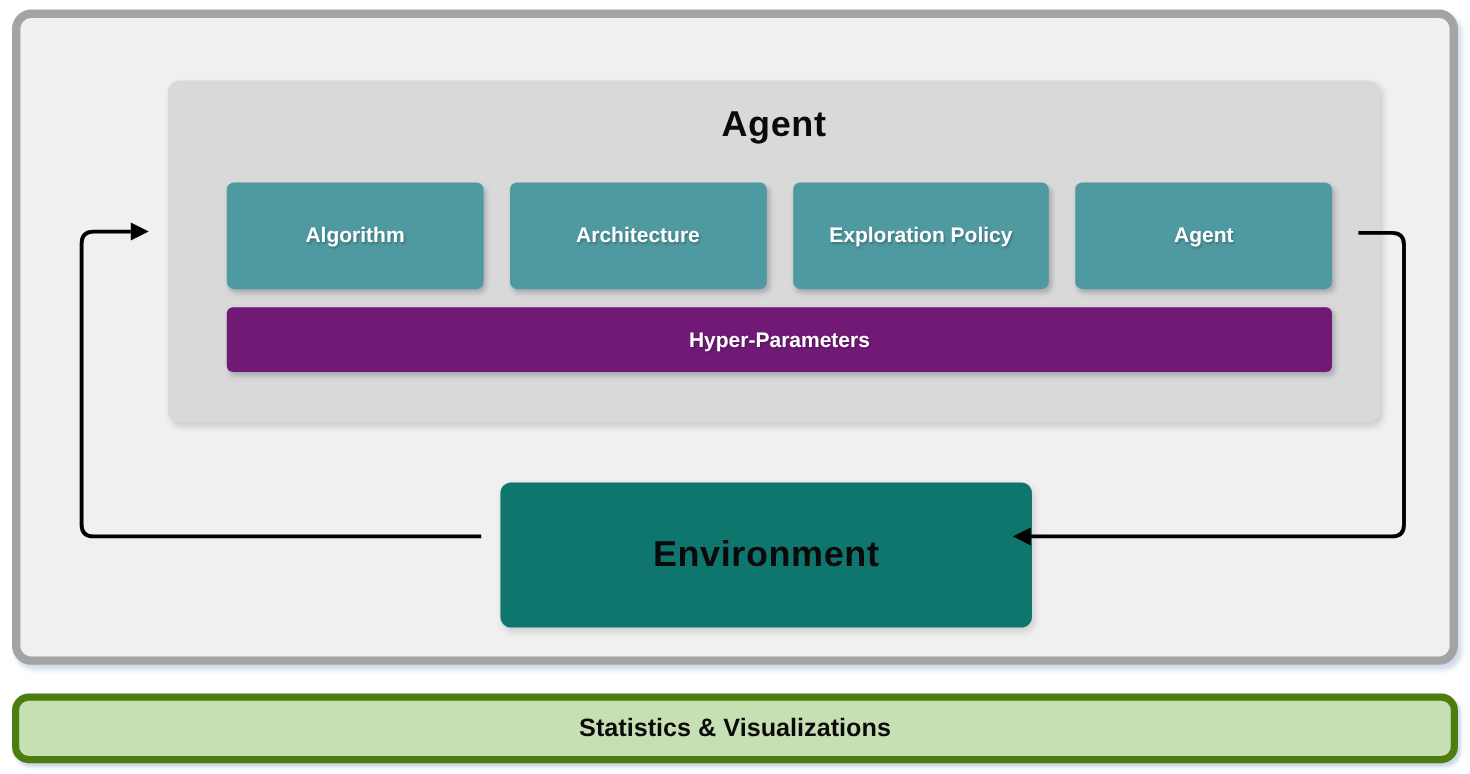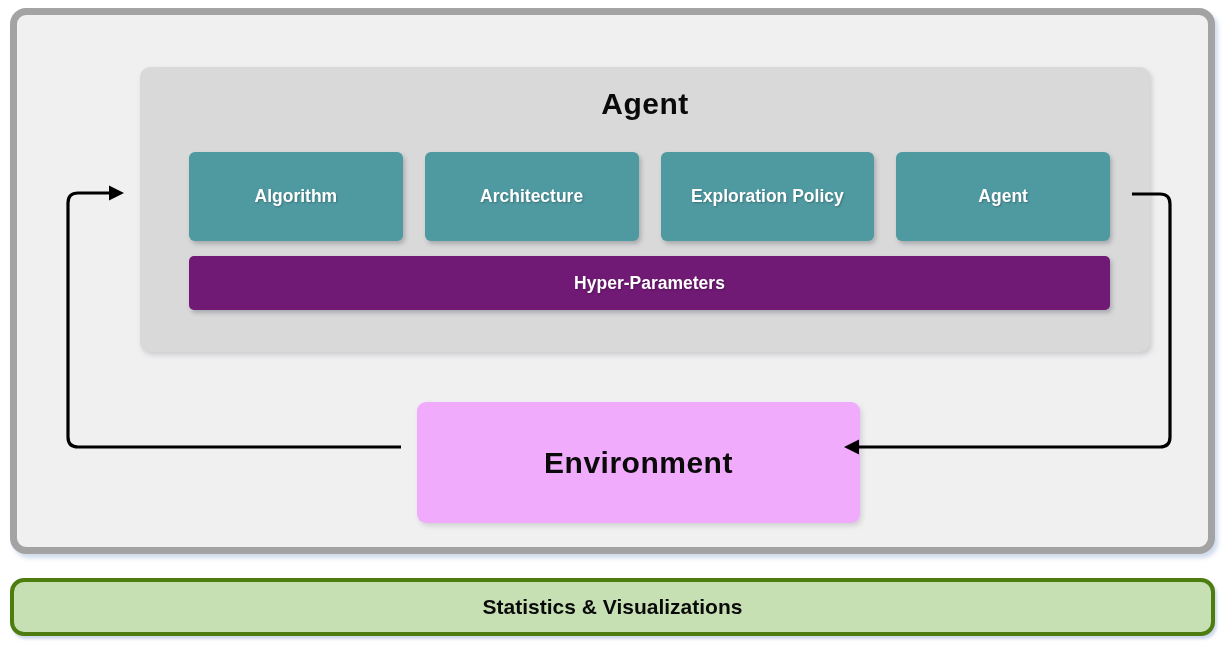--- a/index.html
+++ b/index.html
@@ -81,21 +81,21 @@
     color: #ffffff;
     font-size: 17.5px;
     font-weight: bold;
     text-shadow: 1px 1px 2px rgba(0, 0, 0, 0.25);
   }
 
   .environment-box {
     position: absolute;
     left: 400px; top: 387px;
     width: 443px; height: 121px;
-    background: #f0abfc;
+    background: #0f766e;
     border-radius: 9px;
     box-shadow: 2px 3px 5px rgba(140, 140, 150, 0.3);
     display: flex;
     align-items: center;
     justify-content: center;
     font-size: 30px;
     font-weight: bold;
     color: #0a0a0a;
     letter-spacing: 0.5px;
   }
@@ -105,21 +105,21 @@
     left: 0; top: 0;
     width: 1225px; height: 645px;
     pointer-events: none;
   }
 
   .stats-bar {
     position: absolute;
     left: 10px; top: 578px;
     width: 1205px; height: 58px;
     background: #c6e0b4;
-    border: 4px solid #4d7c0f;
+    border: 6px solid #4d7c0f;
     border-radius: 14px;
     box-shadow: 2px 3px 3px rgba(170, 190, 220, 0.6);
     display: flex;
     align-items: center;
     justify-content: center;
     font-size: 21px;
     font-weight: bold;
     color: #0a0a0a;
   }
 </style>

